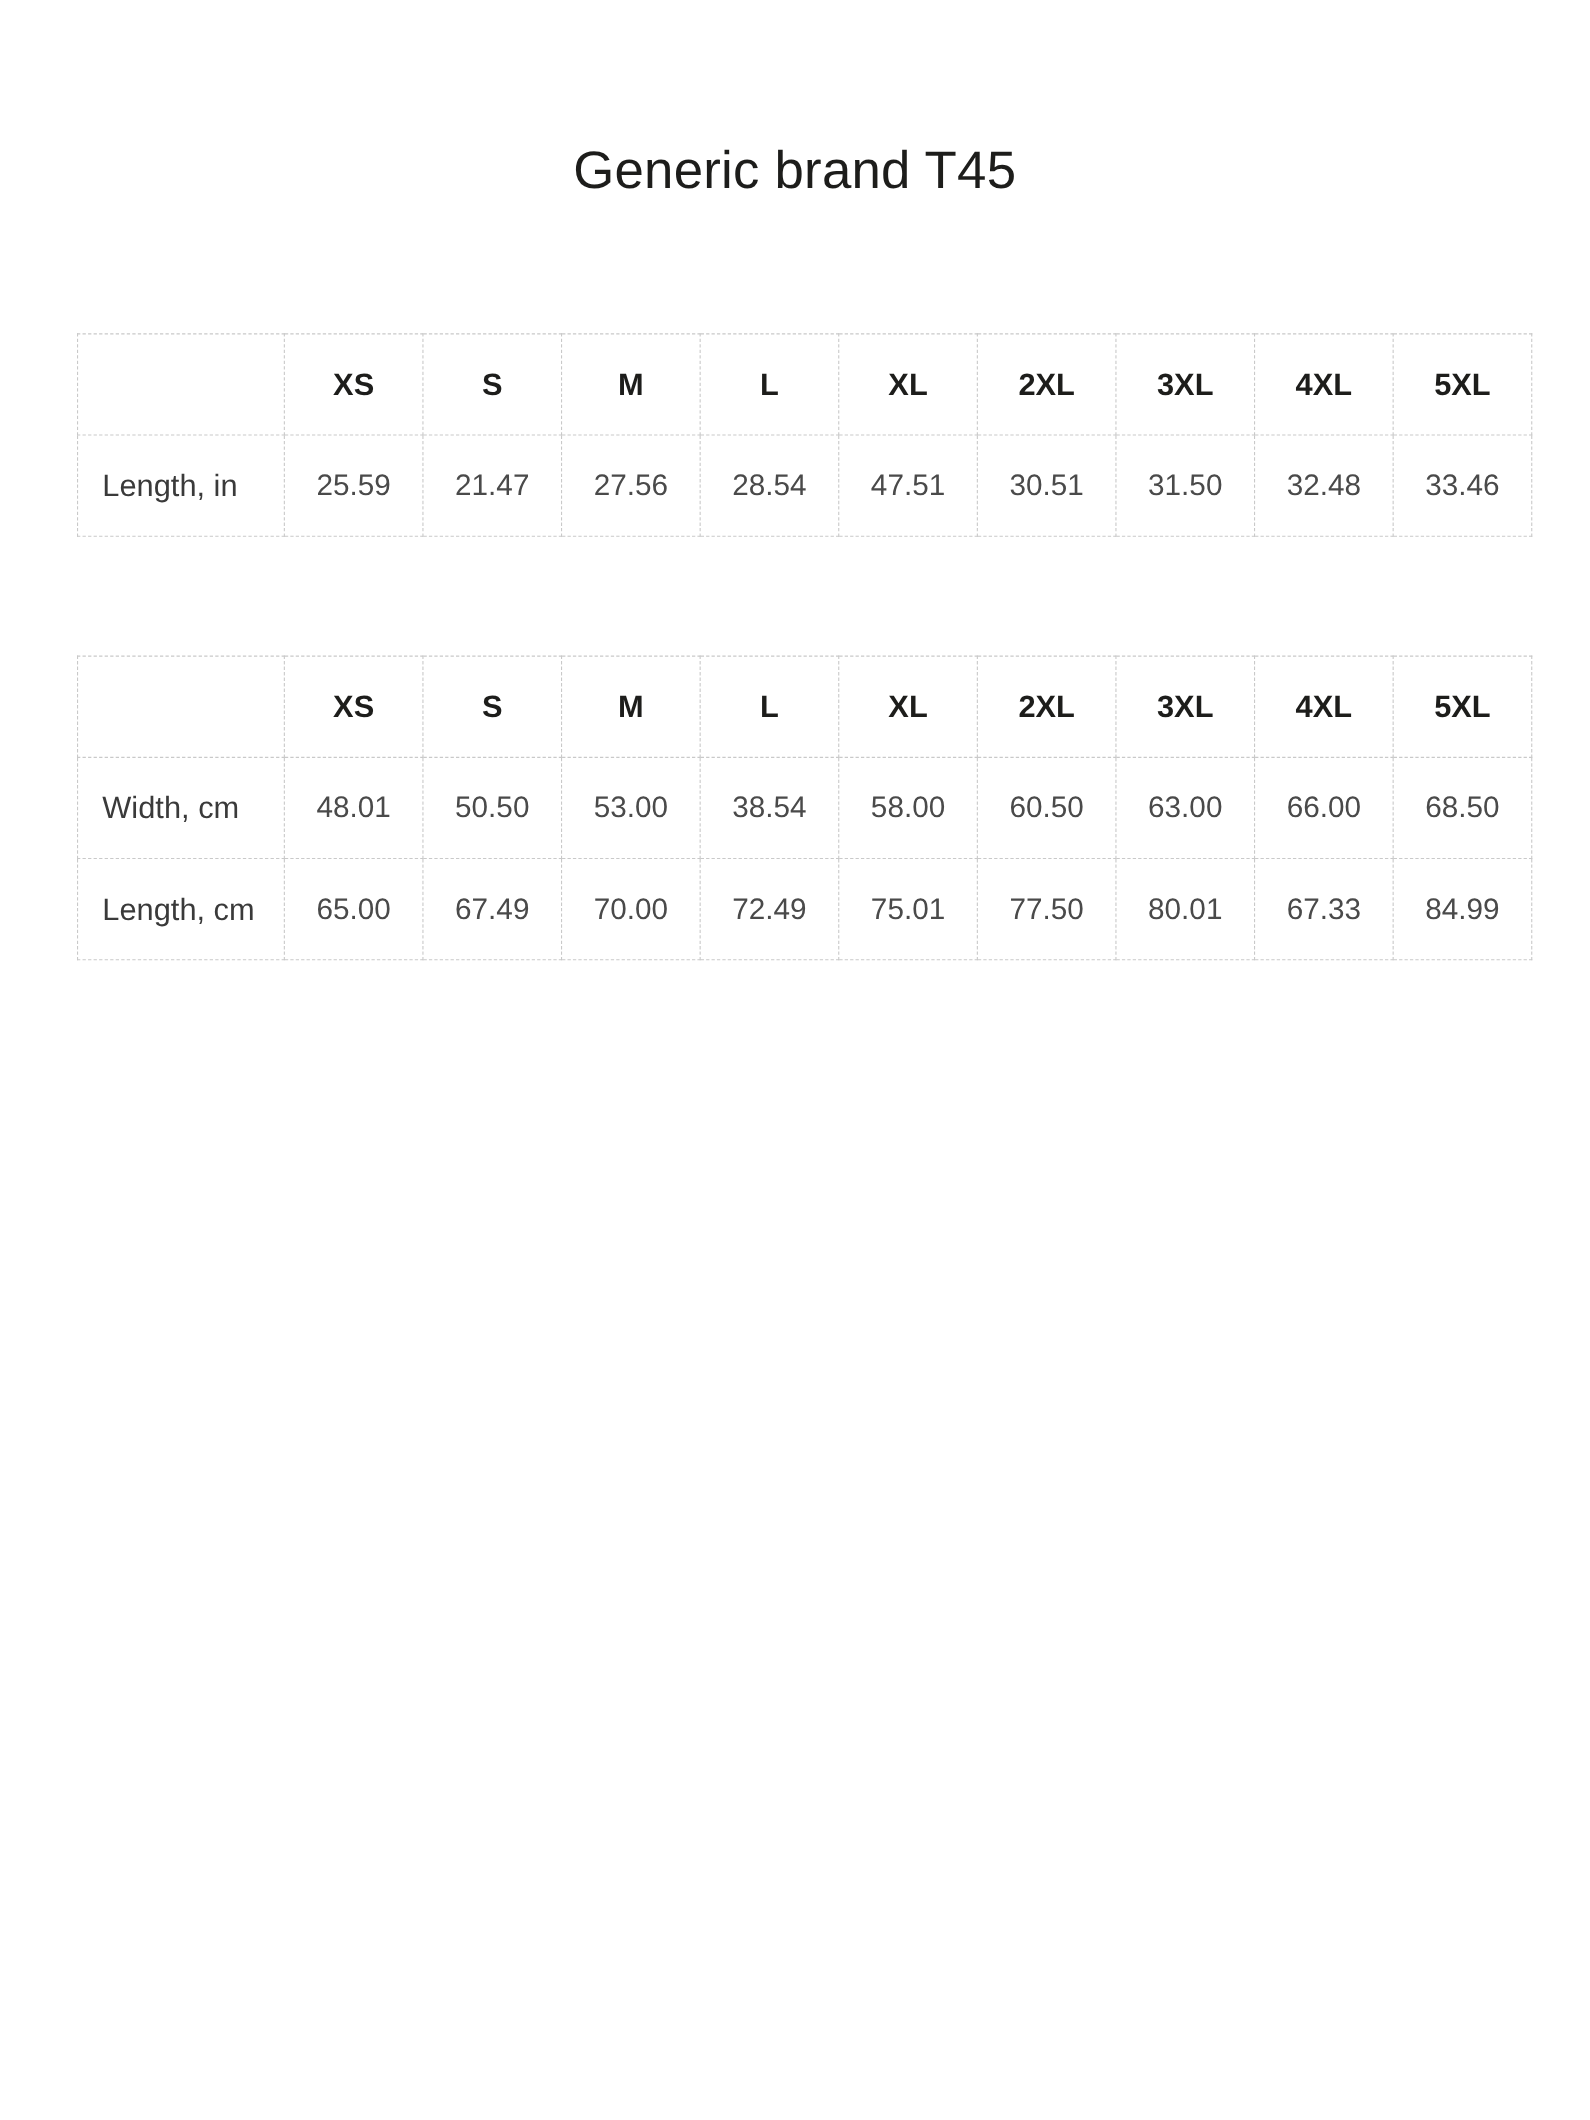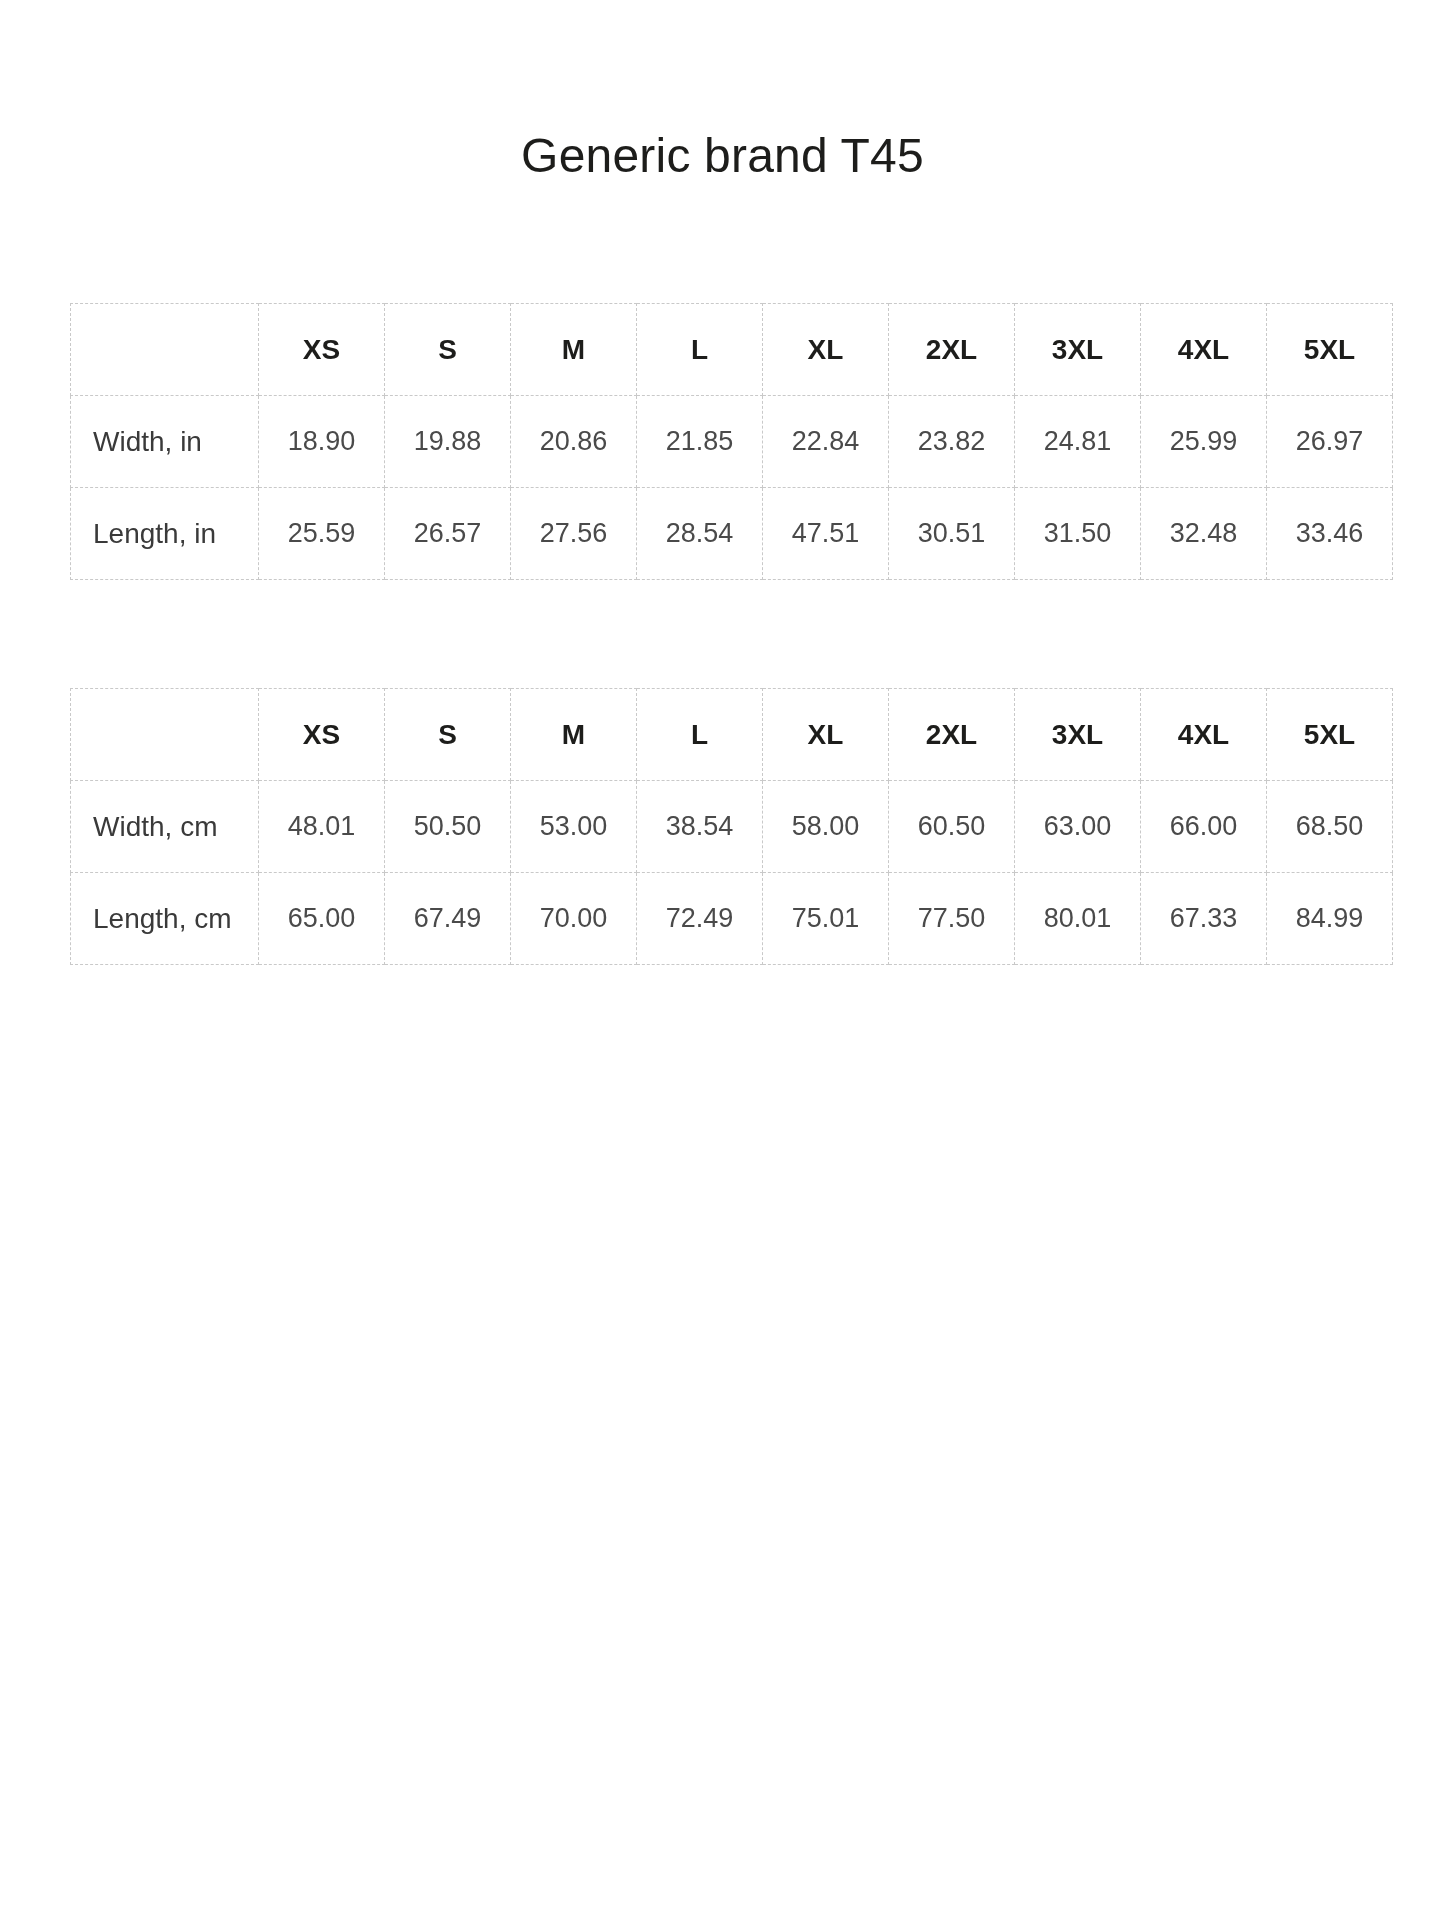--- a/index.html
+++ b/index.html
@@ -103,35 +103,23 @@
           <th>L</th>
           <th>XL</th>
           <th>2XL</th>
           <th>3XL</th>
           <th>4XL</th>
           <th>5XL</th>
         </tr>
       </thead>
       <tbody>
         <tr>
-          <td class="rowlabel">Width, in</td>
-          <td>18.90</td>
-          <td>19.88</td>
-          <td>20.86</td>
-          <td>21.85</td>
-          <td>22.84</td>
-          <td>23.82</td>
-          <td>24.81</td>
-          <td>25.99</td>
-          <td>26.97</td>
-        </tr>
-        <tr>
           <td class="rowlabel">Length, in</td>
           <td>25.59</td>
-          <td>26.57</td>
+          <td>21.47</td>
           <td>27.56</td>
           <td>28.54</td>
           <td>47.51</td>
           <td>30.51</td>
           <td>31.50</td>
           <td>32.48</td>
           <td>33.46</td>
         </tr>
       </tbody>
     </table>

